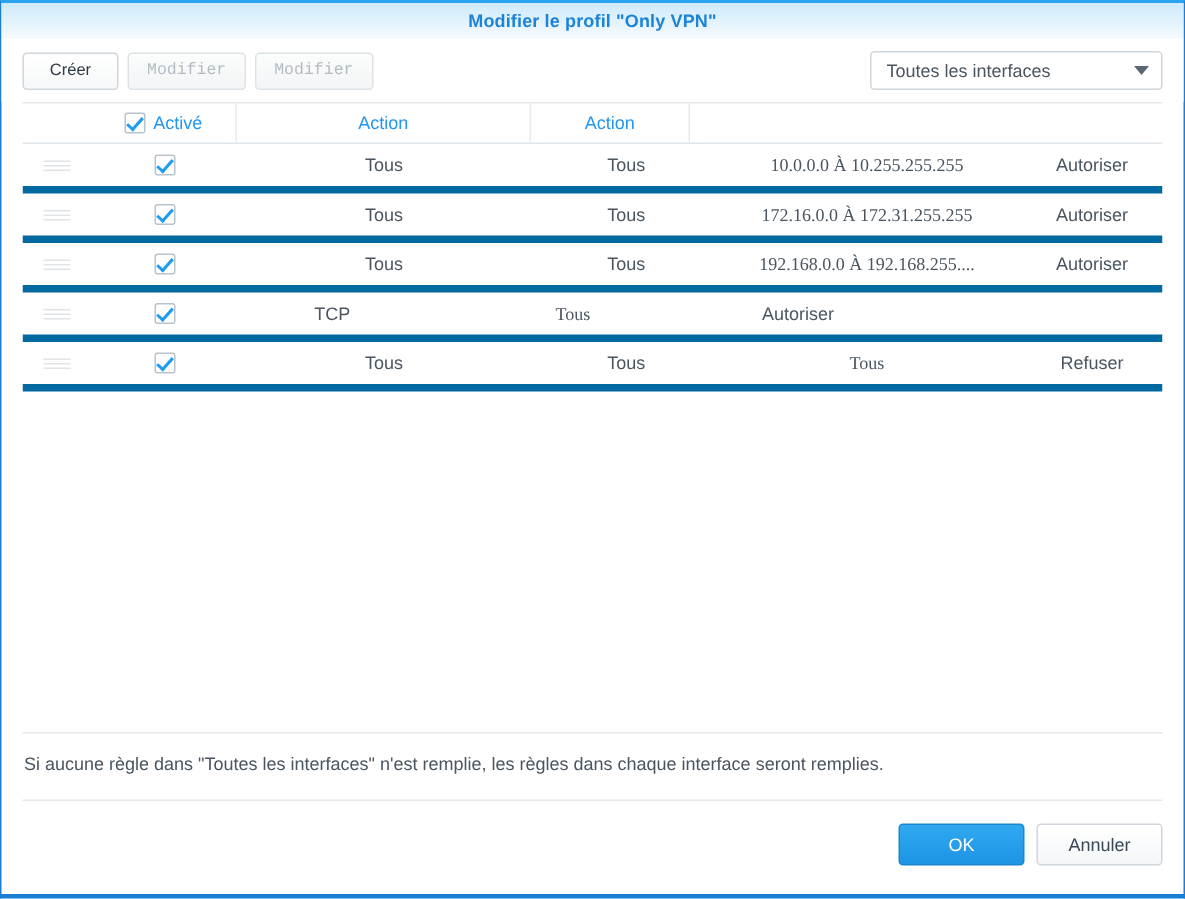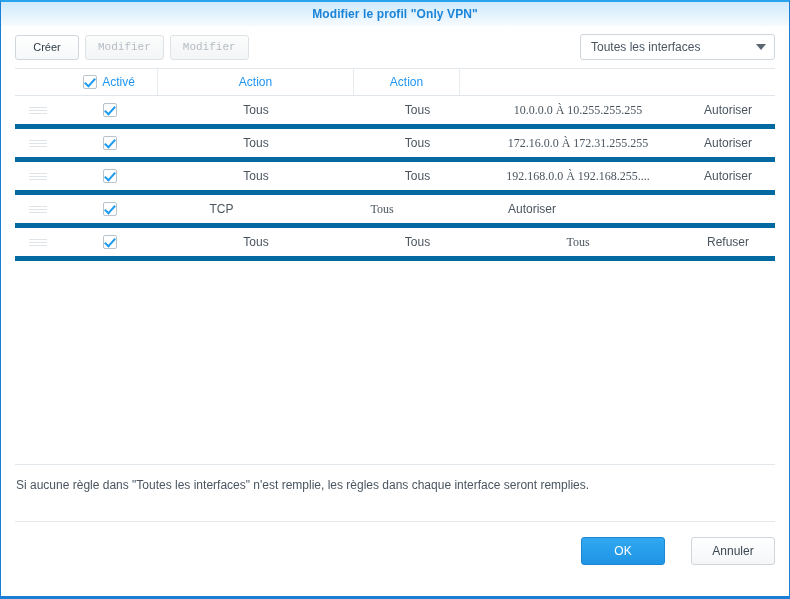--- a/index.html
+++ b/index.html
@@ -214,26 +214,26 @@
     border-top: 1px solid #e3e8ec;
     margin: 0 14px;
     padding: 13px 1px 13px 1px;
     font-size: 12px;
     color: #4a5560;
     white-space: nowrap;
   }
   .footer {
     flex: 0 0 auto;
     border-top: 1px solid #e3e8ec;
-    margin: 16px 14px;
+    margin: 4px 14px;
     height: 58px;
     display: flex;
     align-items: center;
     justify-content: flex-end;
-    gap: 26px;
+    gap: 8px;
   }
   .fbtn {
     height: 28px;
     min-width: 84px;
     padding: 0 16px;
     box-sizing: border-box;
     border-radius: 3px;
     font-family: "Liberation Sans", sans-serif;
     font-size: 12px;
     cursor: pointer;

